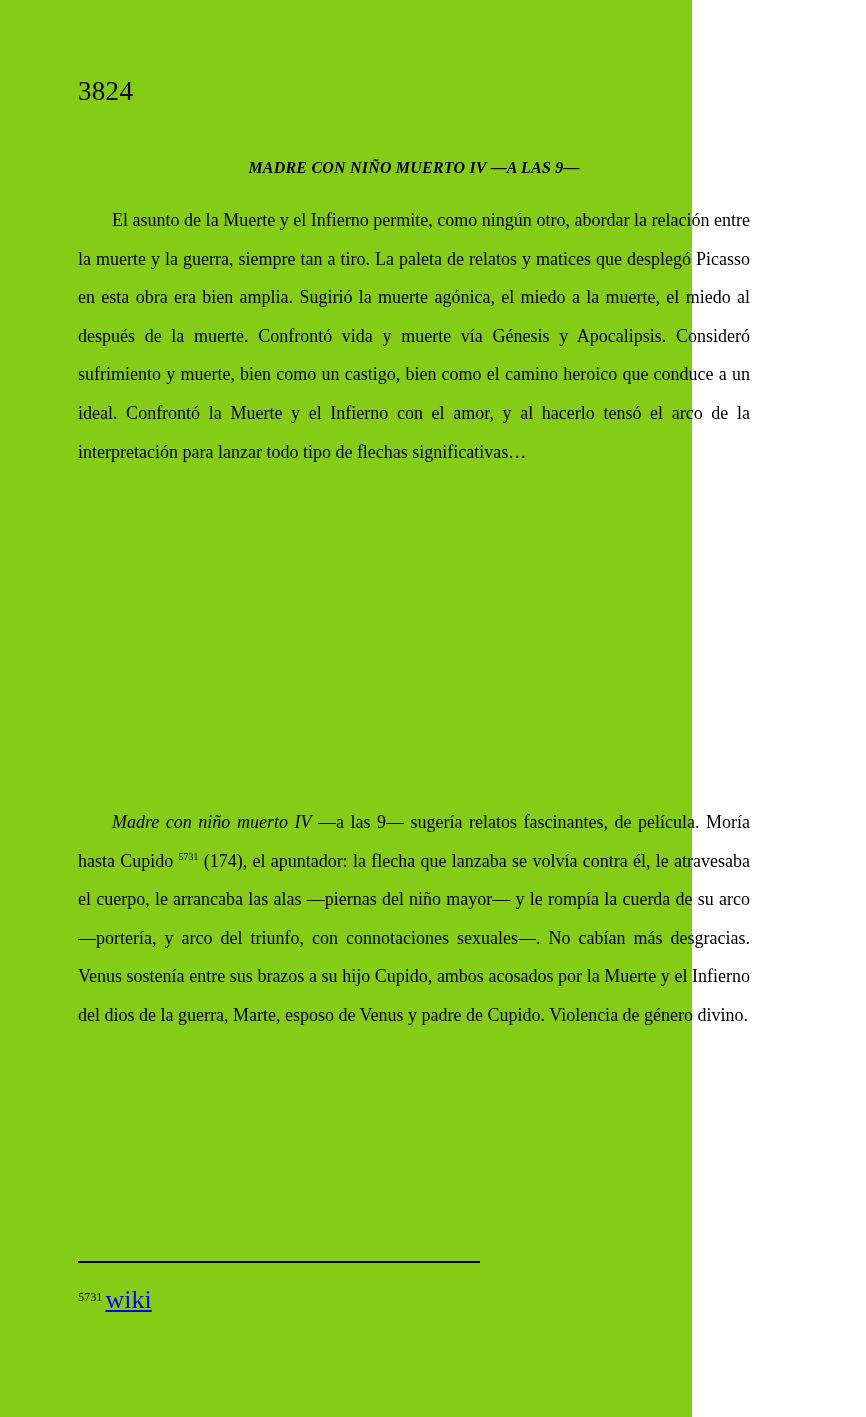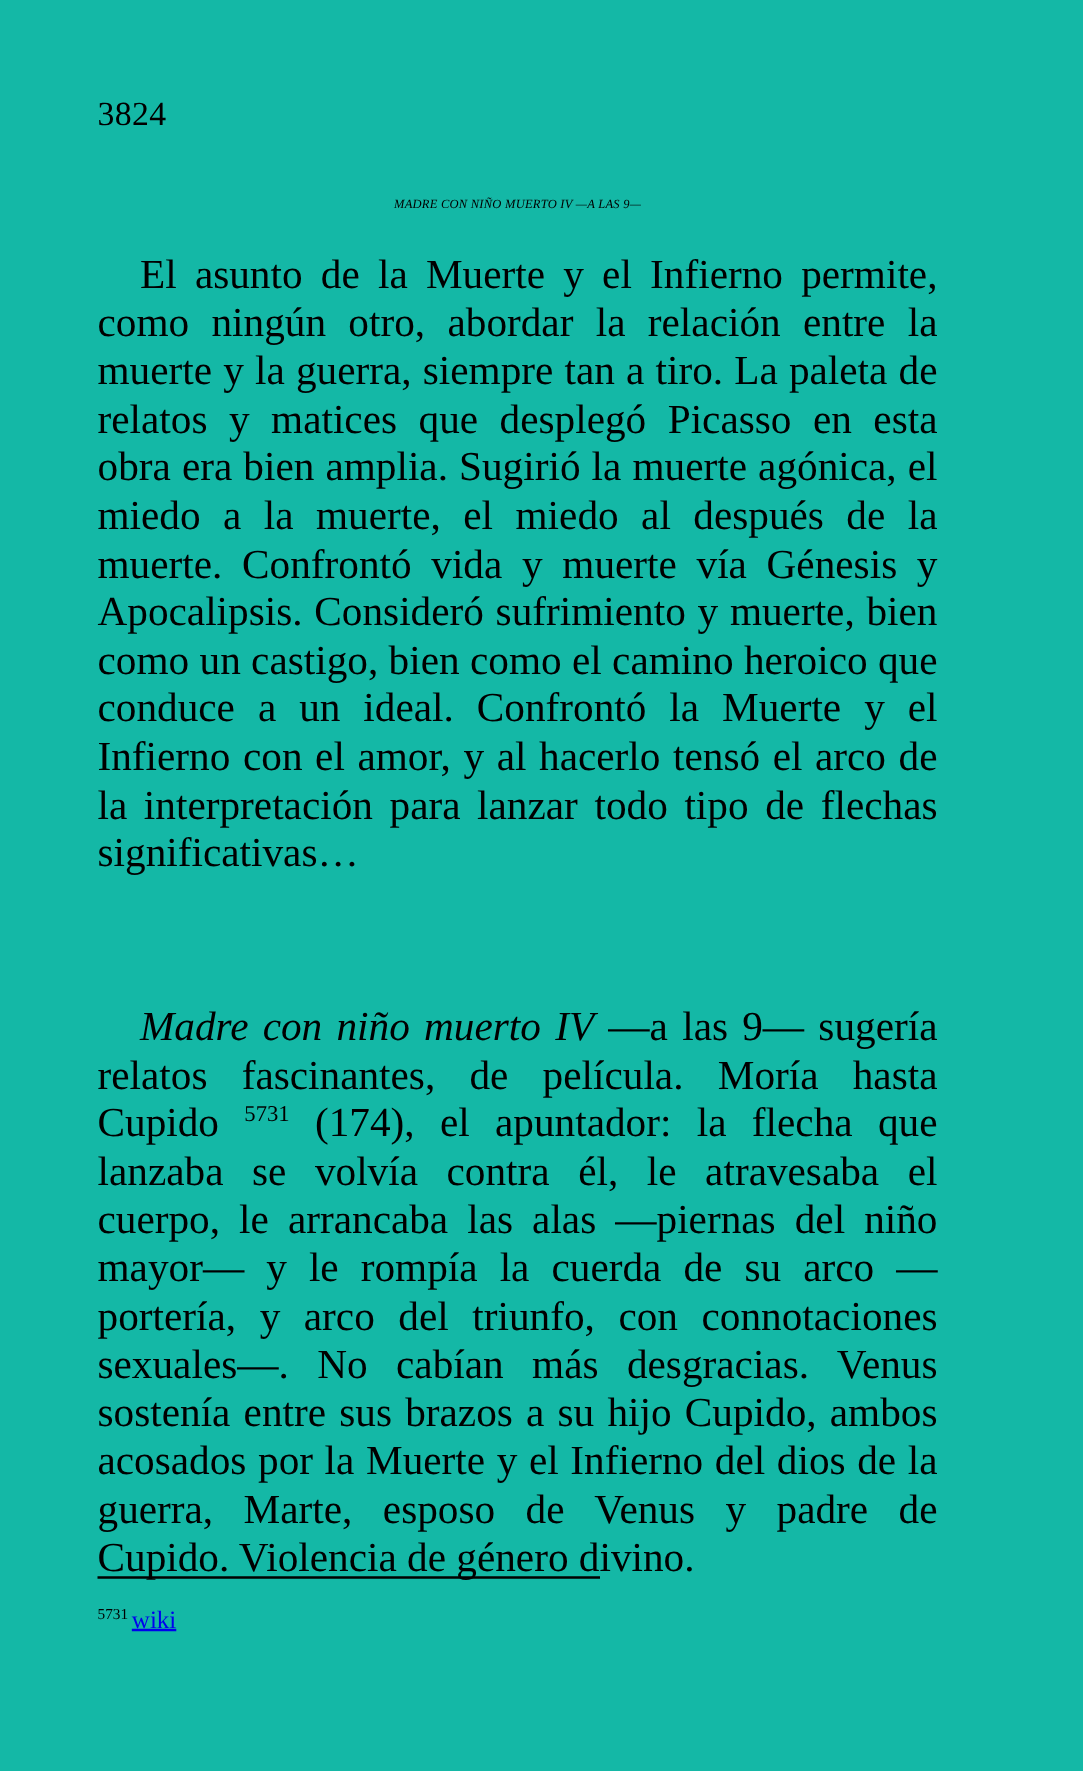--- a/index.html
+++ b/index.html
@@ -11,37 +11,37 @@
     width: 866px;
     height: 1417px;
     font-family: "Liberation Serif", "DejaVu Serif", serif;
     color: #000000;
     position: relative;
     overflow: hidden;
   }
   .page {
     position: absolute;
     left: 0; top: 0;
-    width: 866px;
+    width: 692px;
     height: 1417px;
-    background: #14b8a6;
+    background: #84cc16;
   }
   .folio {
     position: absolute;
     left: 78px;
     top: 78px;
     font-size: 27px;
     line-height: 1;
     letter-spacing: 0.3px;
   }
   .caption {
     font-family: "Liberation Serif", "DejaVu Serif", serif;
     font-style: italic;
-    font-weight: normal;
-    font-size: 10px;
+    font-weight: bold;
+    font-size: 16px;
     letter-spacing: 0.2px;
     line-height: 1.25;
   }
   .caption-centered {
     position: absolute;
     left: 78px;
     top: 158px;
     width: 672px;
     text-align: center;
   }
@@ -49,21 +49,21 @@
     position: absolute;
     left: 78px;
     top: 738px;
     width: 672px;
     text-align: left;
   }
   .para {
     position: absolute;
     left: 78px;
     width: 672px;
-    font-size: 33px;
+    font-size: 18px;
     line-height: 38.6px;
     text-align: justify;
     text-justify: inter-word;
     hyphens: none;
     text-indent: 34px;
   }
   .para-1 { top: 201px; }
   .para-2 { top: 803px; }
   .para :last-child { }
   .ital {
@@ -91,21 +91,21 @@
     line-height: 1.3;
   }
   .footnote sup {
     font-size: 0.72em;
     vertical-align: super;
     line-height: 0;
   }
   .footnote a {
     color: #0000ee;
     text-decoration: underline;
-    font-size: 20px;
+    font-size: 26px;
     margin-left: 3px;
   }
 </style>
 </head>
 <body>
 
 <div class="page">
 
   <div class="folio">3824</div>
 

